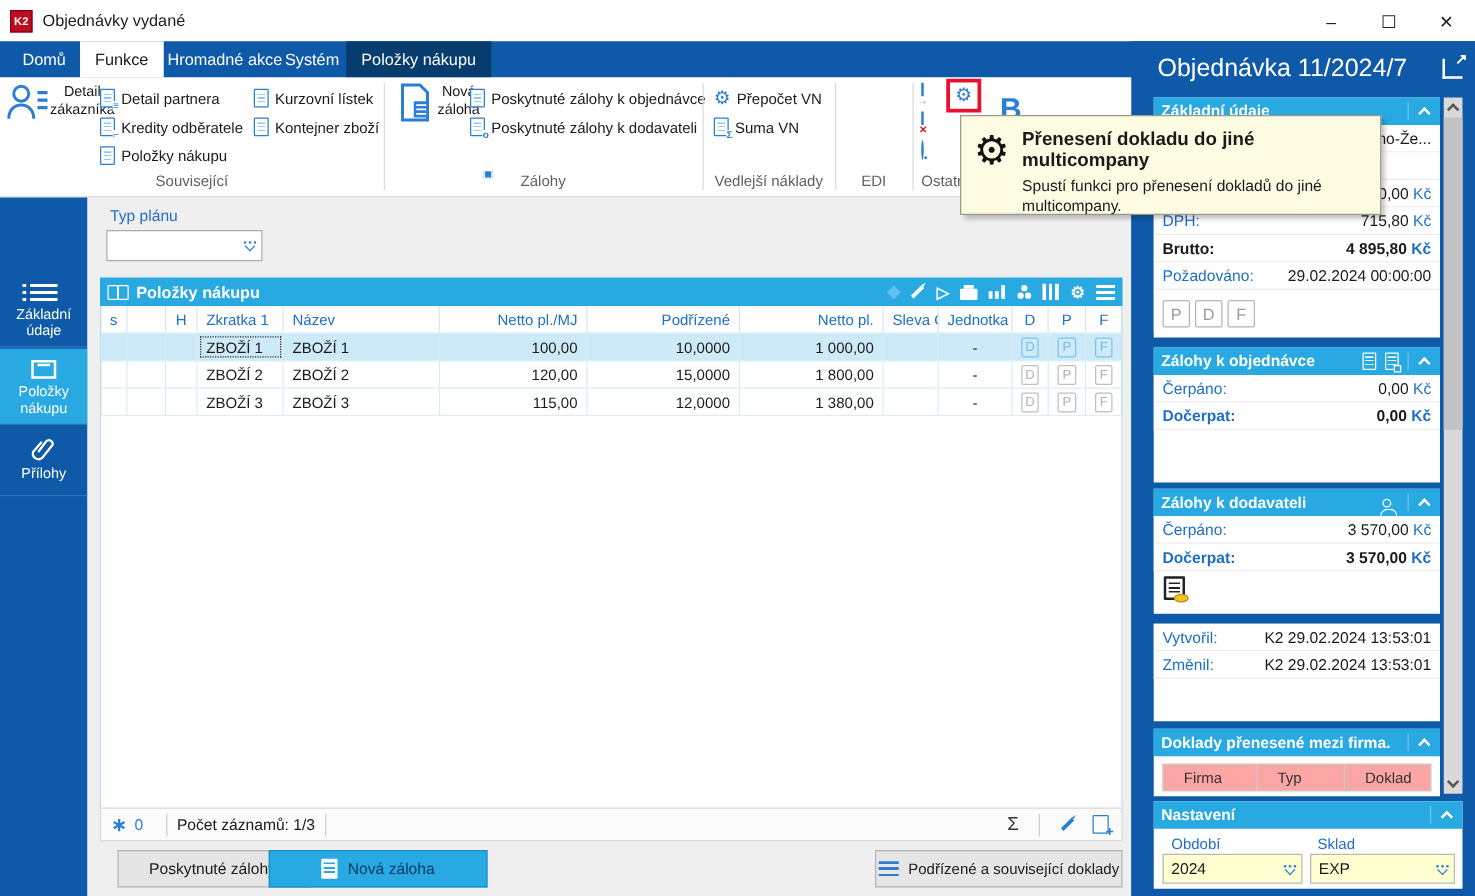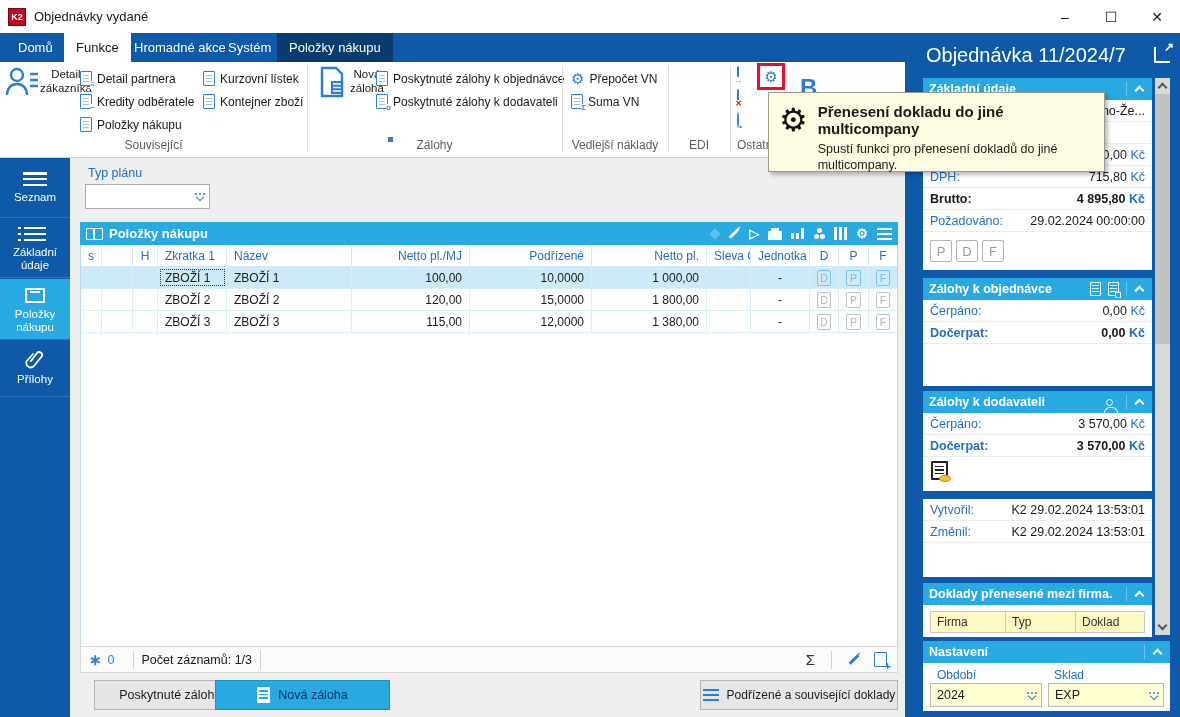--- a/index.html
+++ b/index.html
@@ -185,22 +185,22 @@
           padding:0 7px; border-bottom:1px solid #ececec; font-size:12.5px; background:#fff; }
   .plabel { color:#1f6fc5; }
   .pval { color:#1a1a1a; white-space:nowrap; }
   .kc { color:#1f6fc5; }
   .prow.bold .plabel, .prow.bold .pval, .prow.bold .kc { font-weight:bold; }
   .pflags { display:flex; gap:4px; padding:8px 7px; background:#fff; }
   .pflag { width:22px; height:22px; border:1px solid #b5b5b5; border-radius:2px; color:#9a9a9a;
            font-size:13px; display:flex; align-items:center; justify-content:center; }
 
   .minitable { display:flex; margin:6px 7px 0 7px; }
-  .minitable div { height:22px; background:#fef9c3; border:1px solid #c8c8c8; border-left:0;
-                   display:flex; align-items:center; padding:0 6px; font-size:12px; color:#333; }
+  .minitable div { height:22px; background:#fca5a5; border:1px solid #c8c8c8; border-left:0;
+                   display:flex; align-items:center; padding:0 16px; font-size:12px; color:#333; }
   .minitable div:first-child { border-left:1px solid #c8c8c8; }
 
   .doccoin { position:relative; width:17px; height:19px; border:2px solid #222; border-radius:1px; margin:4px 8px; }
   .doccoin i { position:absolute; left:2px; right:2px; top:3px; height:8px;
                background:repeating-linear-gradient(#222 0 1.5px, transparent 1.5px 3.5px); }
   .doccoin .cn { position:absolute; right:-5px; bottom:-4px; width:12px; height:7px; background:#f4c430;
                  border:1px solid #b8900d; border-radius:50%; }
 
   .pscroll { position:absolute; left:250px; top:45px; width:15px; height:557px; background:#d9d9d9; }
   .pscroll .thumb { position:absolute; left:0; top:16px; width:15px; height:250px; background:#c2c2c2; }
@@ -330,24 +330,20 @@
     </div>
     <div class="rgroup-label" style="left:737px;width:60px;text-align:left">Ostatní</div>
   </div>
 
   <div class="bigletter">B</div>
   <div class="redbox">
     <span class="gearglyph">⚙</span>
   </div>
 
   <div class="sidebar">
-    <div class="sideitem" style="top:5px;height:55px;padding-top:9px">
-      <span class="hamb"></span>
-      <span style="margin-top:5px">Seznam</span>
-    </div>
     <div class="sideitem" style="top:61px;height:59px;padding-top:8px">
       <span class="listico">
           <i></i>
         </span>
       <span style="margin-top:5px;width:60px">Základní údaje</span>
     </div>
     <div class="sideitem active" style="top:121px;height:61px;padding-top:9px">
       <span class="boxico">
           <i></i>
         </span>

